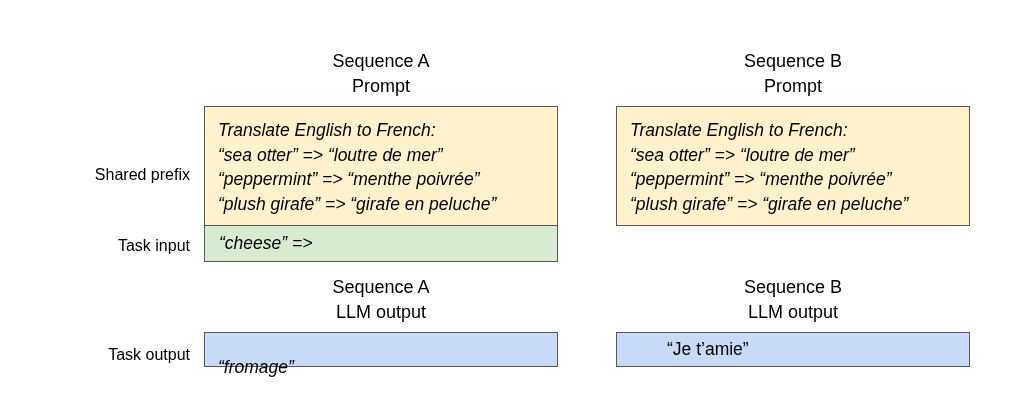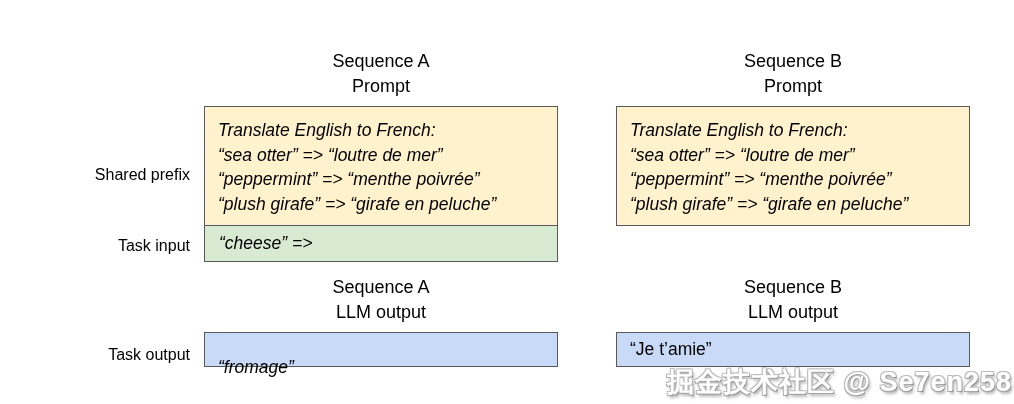--- a/index.html
+++ b/index.html
@@ -126,18 +126,17 @@
     <span style="font-style: italic;">“cheese” =&gt;</span>
   </div>
 
   <div class="col-heading head-a-bot"><div>Sequence A</div><div>LLM output</div></div>
   <div class="col-heading head-b-bot"><div>Sequence B</div><div>LLM output</div></div>
 
   <div class="box output-box col-a">
     <span style="font-style: italic; margin-top: 36px;">“fromage”</span>
   </div>
   <div class="box output-box col-b">
-    <span style="font-style: normal;">“Je t’amie”</span>
+    <span style="font-style: normal; margin-left: 37px;">“Je t’amie”</span>
   </div>
 
-  <div class="watermark">掘金技术社区 @ Se7en258</div>
 
 </div>
 
 </body></html>

